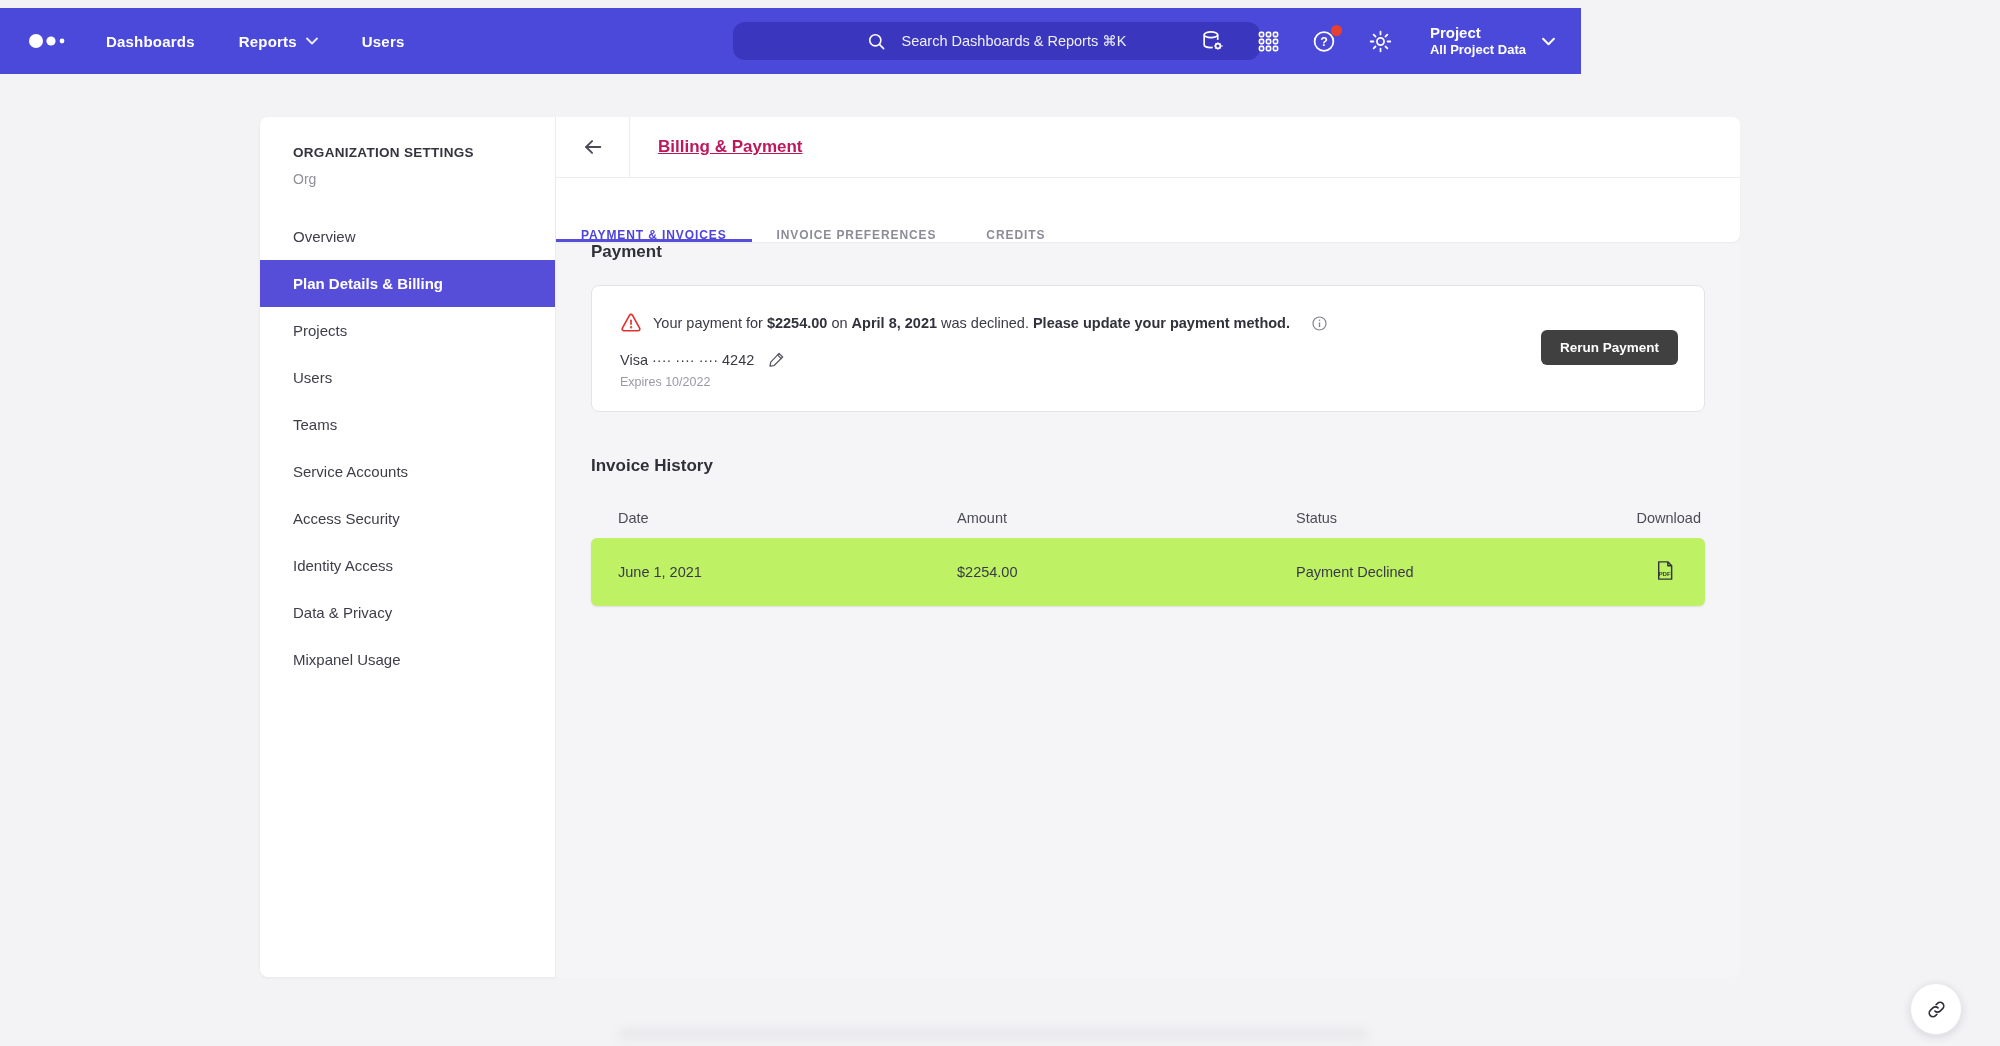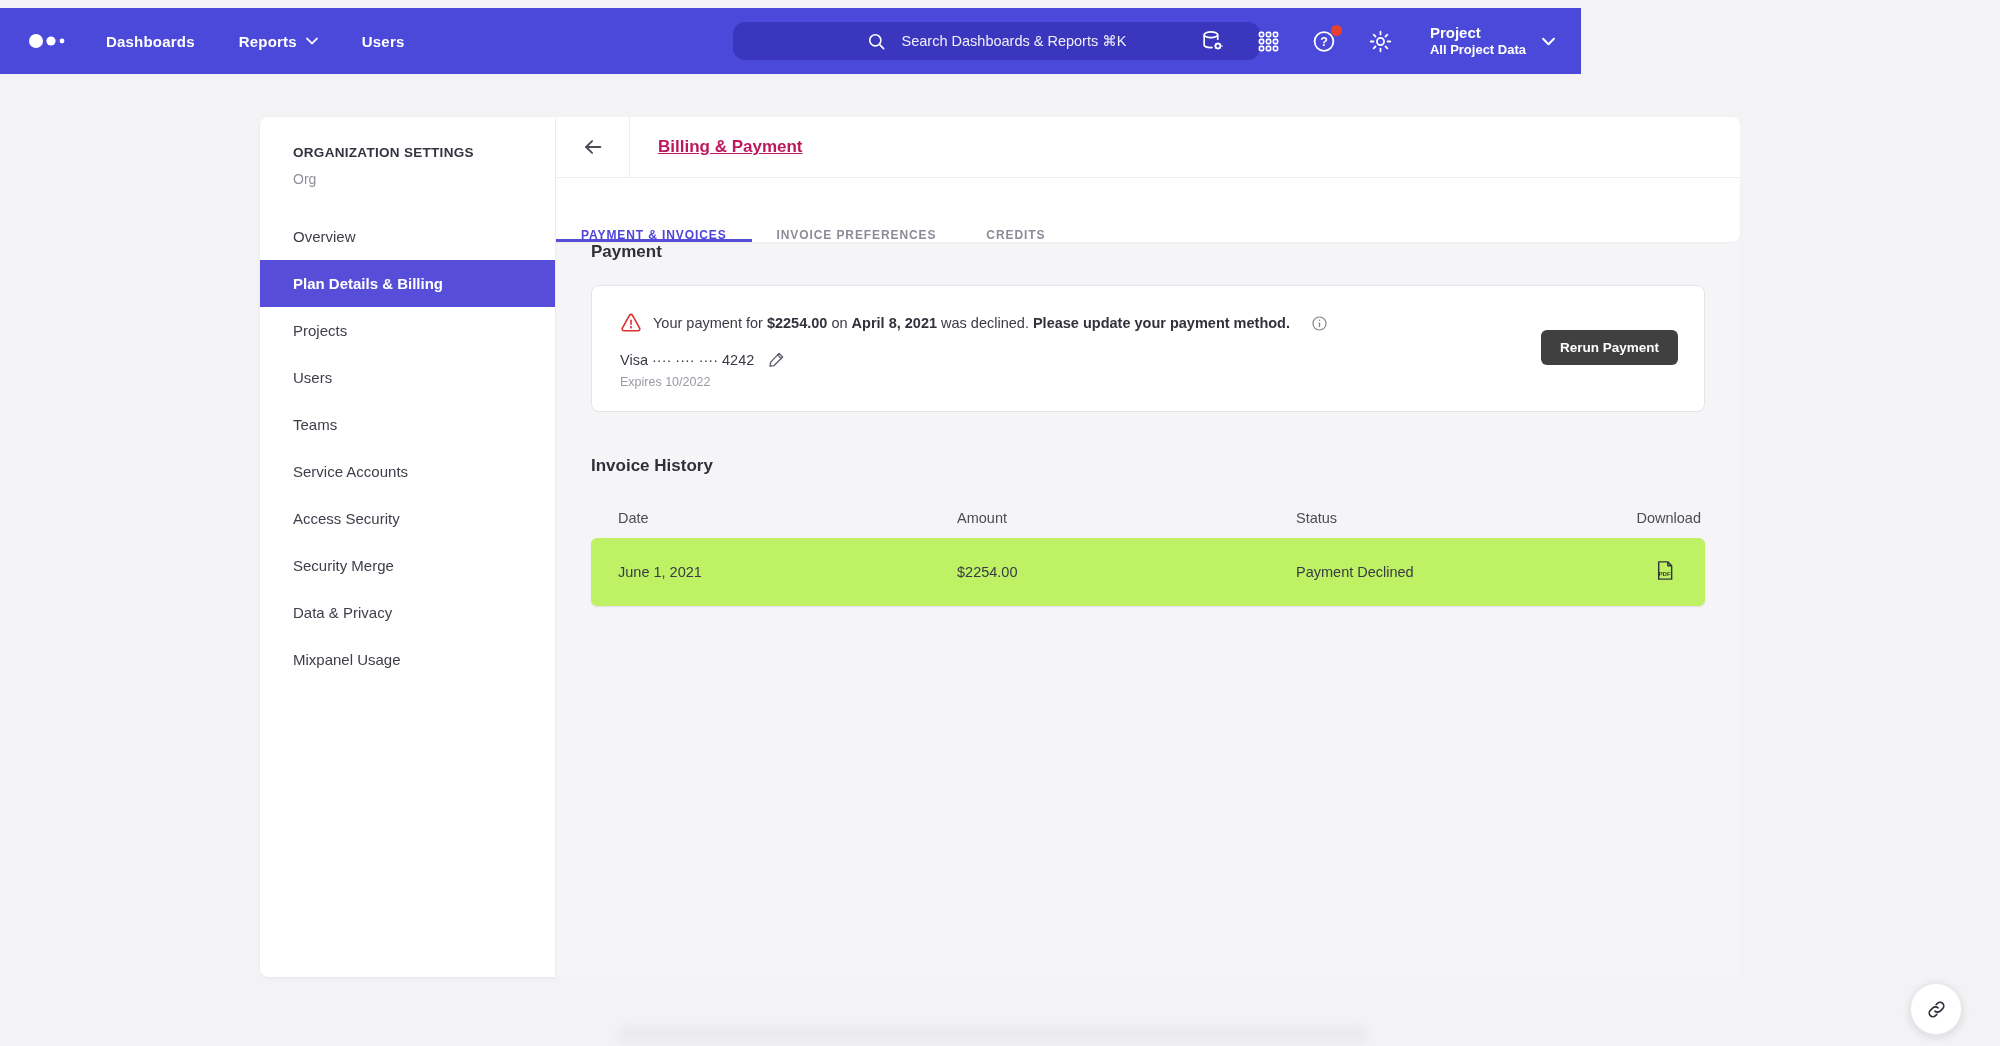--- a/index.html
+++ b/index.html
@@ -243,21 +243,21 @@
       <div class="side-item">
           <span>Teams</span>
         </div>
       <div class="side-item">
           <span>Service Accounts</span>
         </div>
       <div class="side-item">
           <span>Access Security</span>
         </div>
       <div class="side-item">
-          <span>Security Merge</span>
+          <span>Identity Access</span>
         </div>
       <div class="side-item">
           <span>Data &amp; Privacy</span>
         </div>
       <div class="side-item">
           <span>Mixpanel Usage</span>
         </div>
     </div>
   </div>
 

